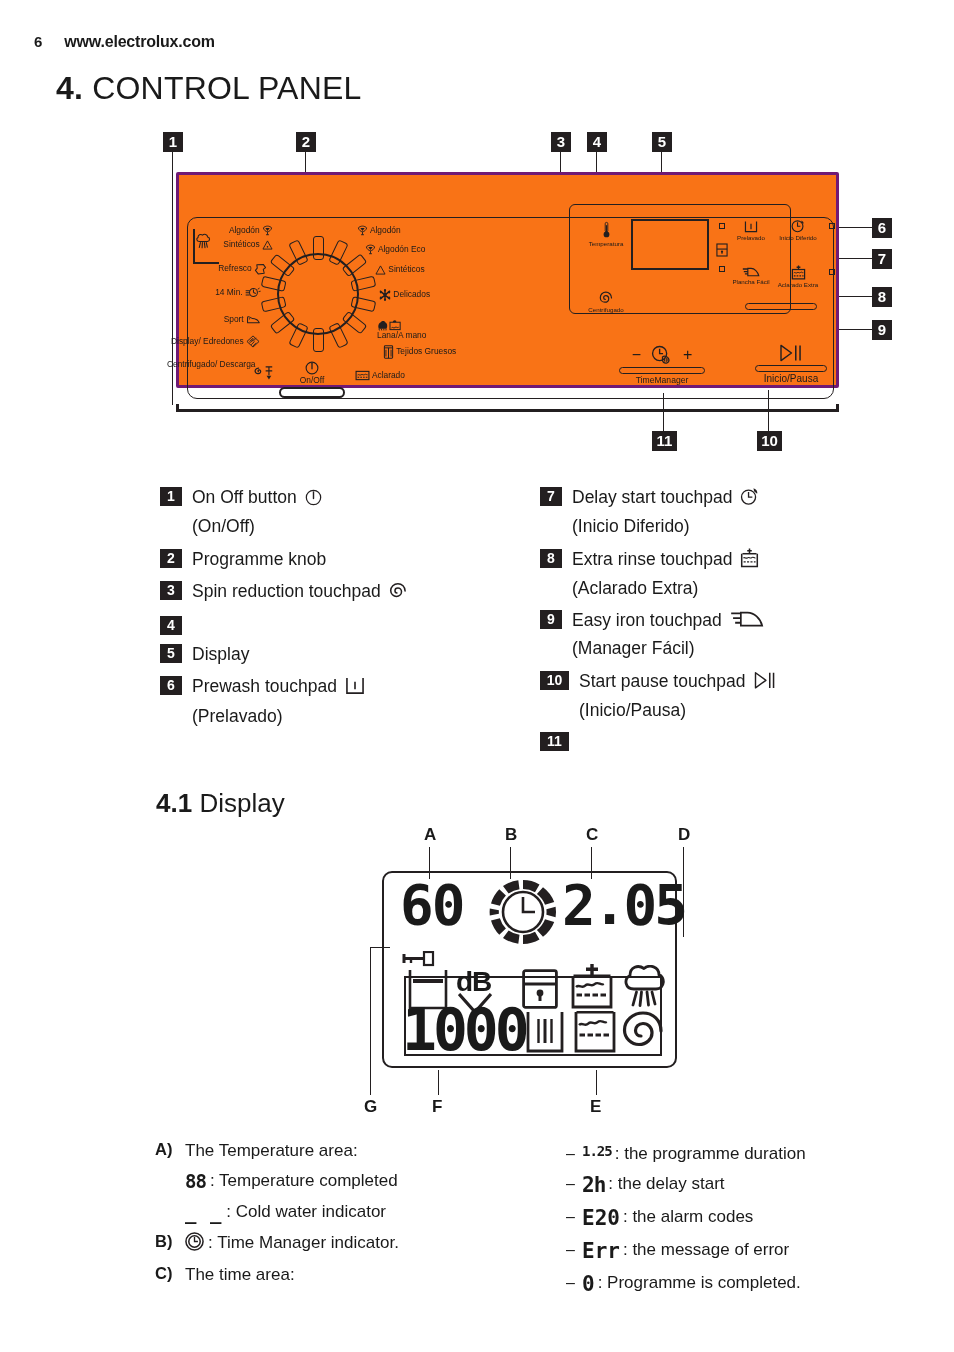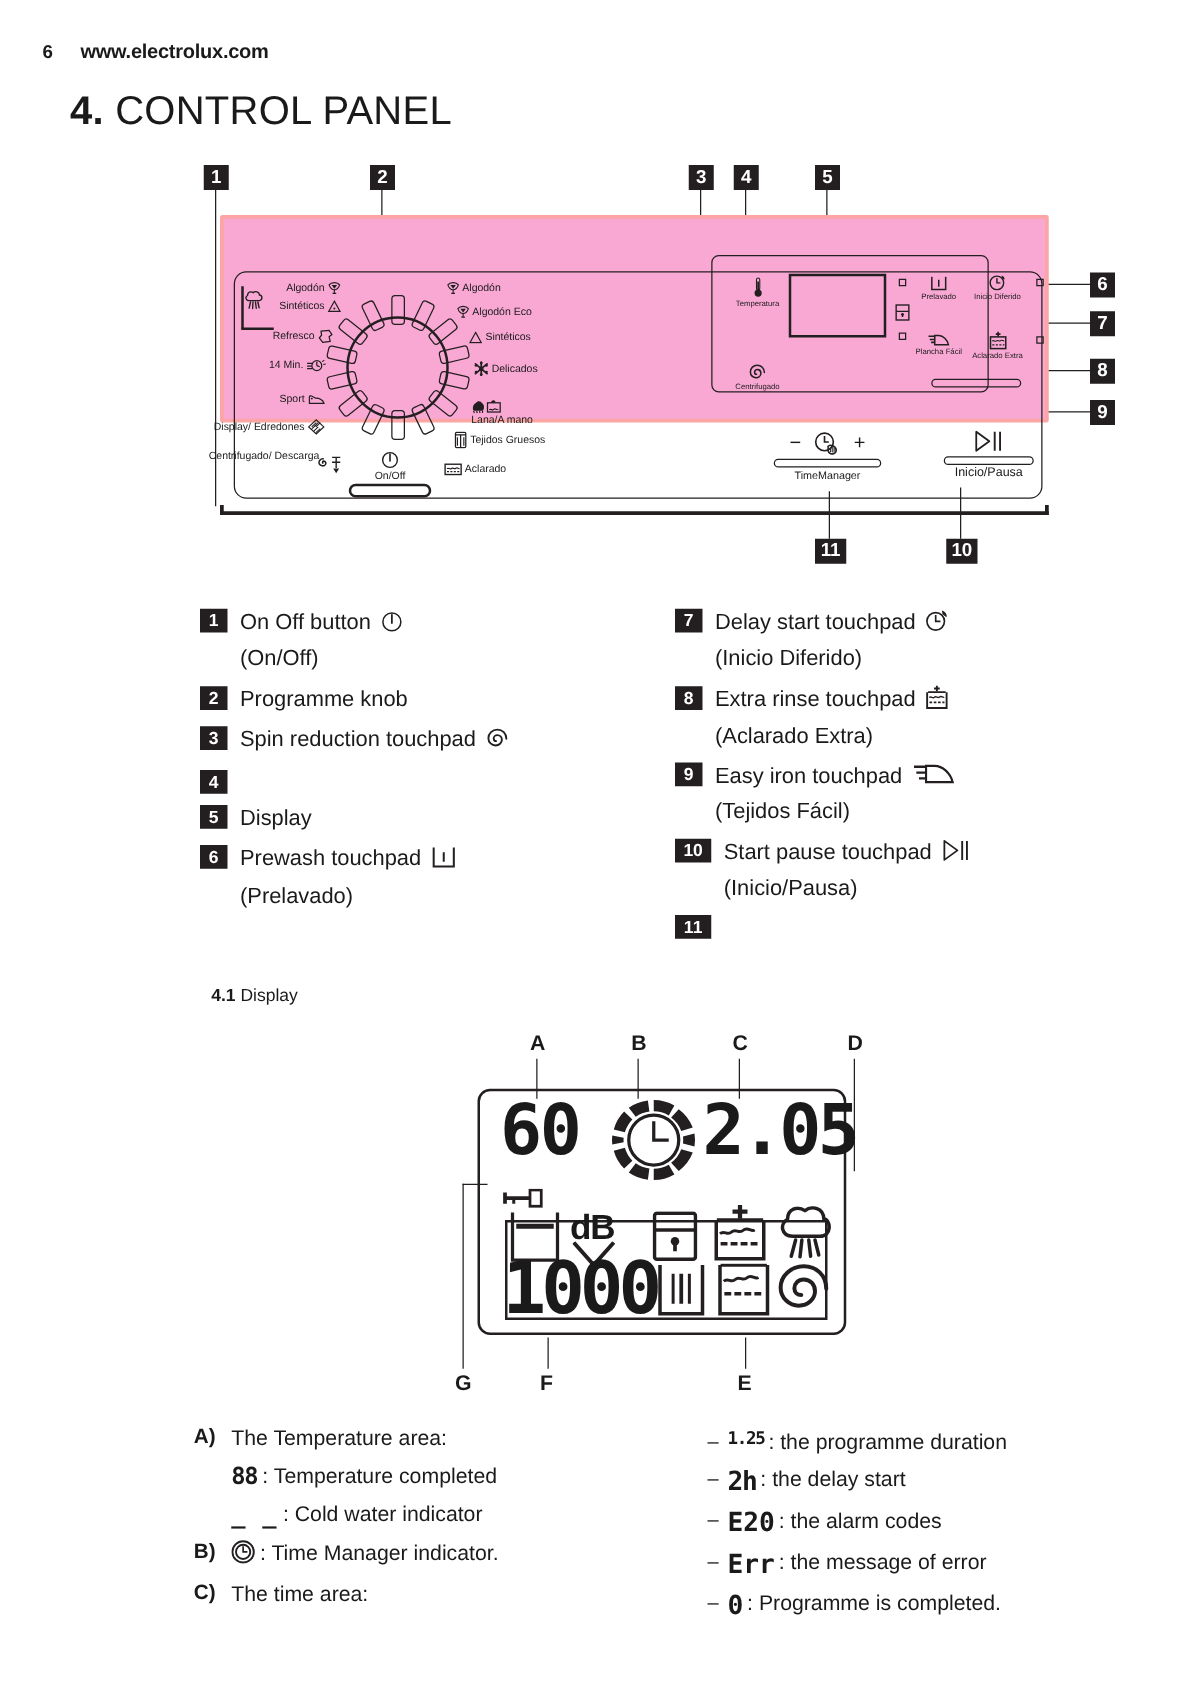--- a/index.html
+++ b/index.html
@@ -14,38 +14,38 @@
 
   
   .hdr { position: absolute; left: 34px; top: 33px; display: flex; align-items: baseline; gap: 22px; }
   .hdr .pg { font-size: 15px; font-weight: bold; }
   .hdr .url { font-size: 16px; font-weight: bold; letter-spacing: -0.2px; }
 
   .h1 { position: absolute; left: 56px; top: 70px; font-size: 32px; font-weight: 300;
         letter-spacing: 0.2px; white-space: nowrap; }
   .h1 b { font-weight: bold; }
 
-  .h2 { position: absolute; left: 156px; top: 788px; font-size: 14px; font-weight: 300; margin-left: 13px; }
+  .h2 { position: absolute; left: 156px; top: 788px; font-size: 26px; font-weight: 300; }
   .h2 b { font-weight: bold; }
 
   
   .chip {
     position: absolute; background: #231f20; color: #fff;
     font-size: 15px; font-weight: bold; line-height: 20px;
     text-align: center; min-width: 20px; height: 20px;
   }
   .chip.w2 { min-width: 25px; }
   .lead { position: absolute; background: #231f20; }
   .lead.v { width: 1.4px; }
   .lead.h { height: 1.4px; }
 
   
   .panel {
-    position: absolute; left: 176px; top: 172px; width: 663px; height: 166px;
-    border: 3px solid #fca5a5; border-radius: 2px; background: #f9a8d4;
+    position: absolute; left: 176px; top: 172px; width: 663px; height: 216px;
+    border: 3px solid #701a75; border-radius: 2px; background: #f97316;
   }
   .panel-inner {
     position: absolute; left: 8px; top: 42px; width: 647px; height: 182px;
     border: 1.2px solid #231f20; border-radius: 10px;
   }
   .panel-strip {
     position: absolute; left: 176px; top: 404px; width: 663px; height: 8px;
     border-left: 3px solid #231f20; border-right: 3px solid #231f20;
     border-bottom: 3px solid #231f20;
   }
@@ -311,21 +311,21 @@
         <svg class="ic" width="26" height="12" viewBox="0 0 28 13">
           <path d="M2 10.5 C0.6 8 1.6 4.6 4 3.6 C5.2 1.4 8.4 1.6 9.3 4 C11.2 4.6 11.6 8.6 10 10.5 Z" fill="#231f20"></path>
           <path d="M2.6 12.4 L2 10.5 M5 12.4 L4.6 10.5 M7.4 12.4 L7.2 10.5 M9.6 12.4 L9.8 10.5" stroke="#231f20" stroke-width="1"></path>
           <rect x="14" y="3.5" width="11" height="8" fill="none" stroke="#231f20" stroke-width="1.1"></rect>
           <path d="M15.6 9.6 C17 8.2 18 10.6 19.4 9.2 C20.8 7.8 22 10.2 23.4 9" fill="none" stroke="#231f20" stroke-width="1"></path>
           <path d="M17 3.5 C17 1.2 19.6 0.6 20.6 2 C21.4 3 20.4 3.5 20 3.5" fill="#231f20"></path>
         </svg>
       </span>
       <span>Lana/A mano</span>
     </div>
-    <div class="knob-label" style="left:184px;top:170px;">
+    <div class="knob-label" style="left:204px;top:170px;">
       <svg class="ic" width="11" height="14" viewBox="0 0 12 15">
         <rect x="1.5" y="0.8" width="9" height="13.4" rx="1" fill="none" stroke="#231f20" stroke-width="1.1"></rect>
         <path d="M6 3 L6 14.2" stroke="#231f20" stroke-width="1.1"></path>
         <path d="M1.5 3 L10.5 3" stroke="#231f20" stroke-width="1.1"></path>
         <path d="M3.2 5 L3.2 12.5 M8.8 5 L8.8 12.5" stroke="#231f20" stroke-width="1"></path>
       </svg>
       <span>Tejidos Gruesos</span>
     </div>
     <div class="knob-label" style="left:176px;top:195px;">
       <svg class="ic" width="15" height="11" viewBox="0 0 16 12">
@@ -522,21 +522,21 @@
     <div class="lg-row">
       <span class="lg-num">9</span>
       <span class="lg-txt">
         <span>Easy iron touchpad</span>
         <span class="gl" style="vertical-align:-2px;">
           <svg width="34" height="18" viewBox="0 0 35 19">
             <path d="M11 16.6 L33.5 16.6 C31.6 9 25 2.8 18.2 2.8 L11 2.8 Z" fill="none" stroke="#231f20" stroke-width="1.8"></path>
             <path d="M0.8 3.6 L11 3.6 M2.8 8.6 L11 8.6 M5 13.4 L11 13.4" stroke="#231f20" stroke-width="2"></path>
           </svg>
         </span>
-        <span class="sub">(Tejidos Fácil)</span>
+        <span class="sub">(Manager Fácil)</span>
       </span>
     </div>
     <div class="lg-row">
       <span class="lg-num w">10</span>
       <span class="lg-txt">
         <span>Start pause touchpad</span>
         <span class="gl">
           <svg width="24" height="19" viewBox="0 0 25 20">
             <path d="M2.5 1.8 L2.5 17.8 L13.5 9.8 Z" fill="none" stroke="#231f20" stroke-width="1.5" stroke-linejoin="round"></path>
             <path d="M17.5 1.8 L17.5 17.8 M21.5 1.8 L21.5 17.8" stroke="#231f20" stroke-width="1.6"></path>

